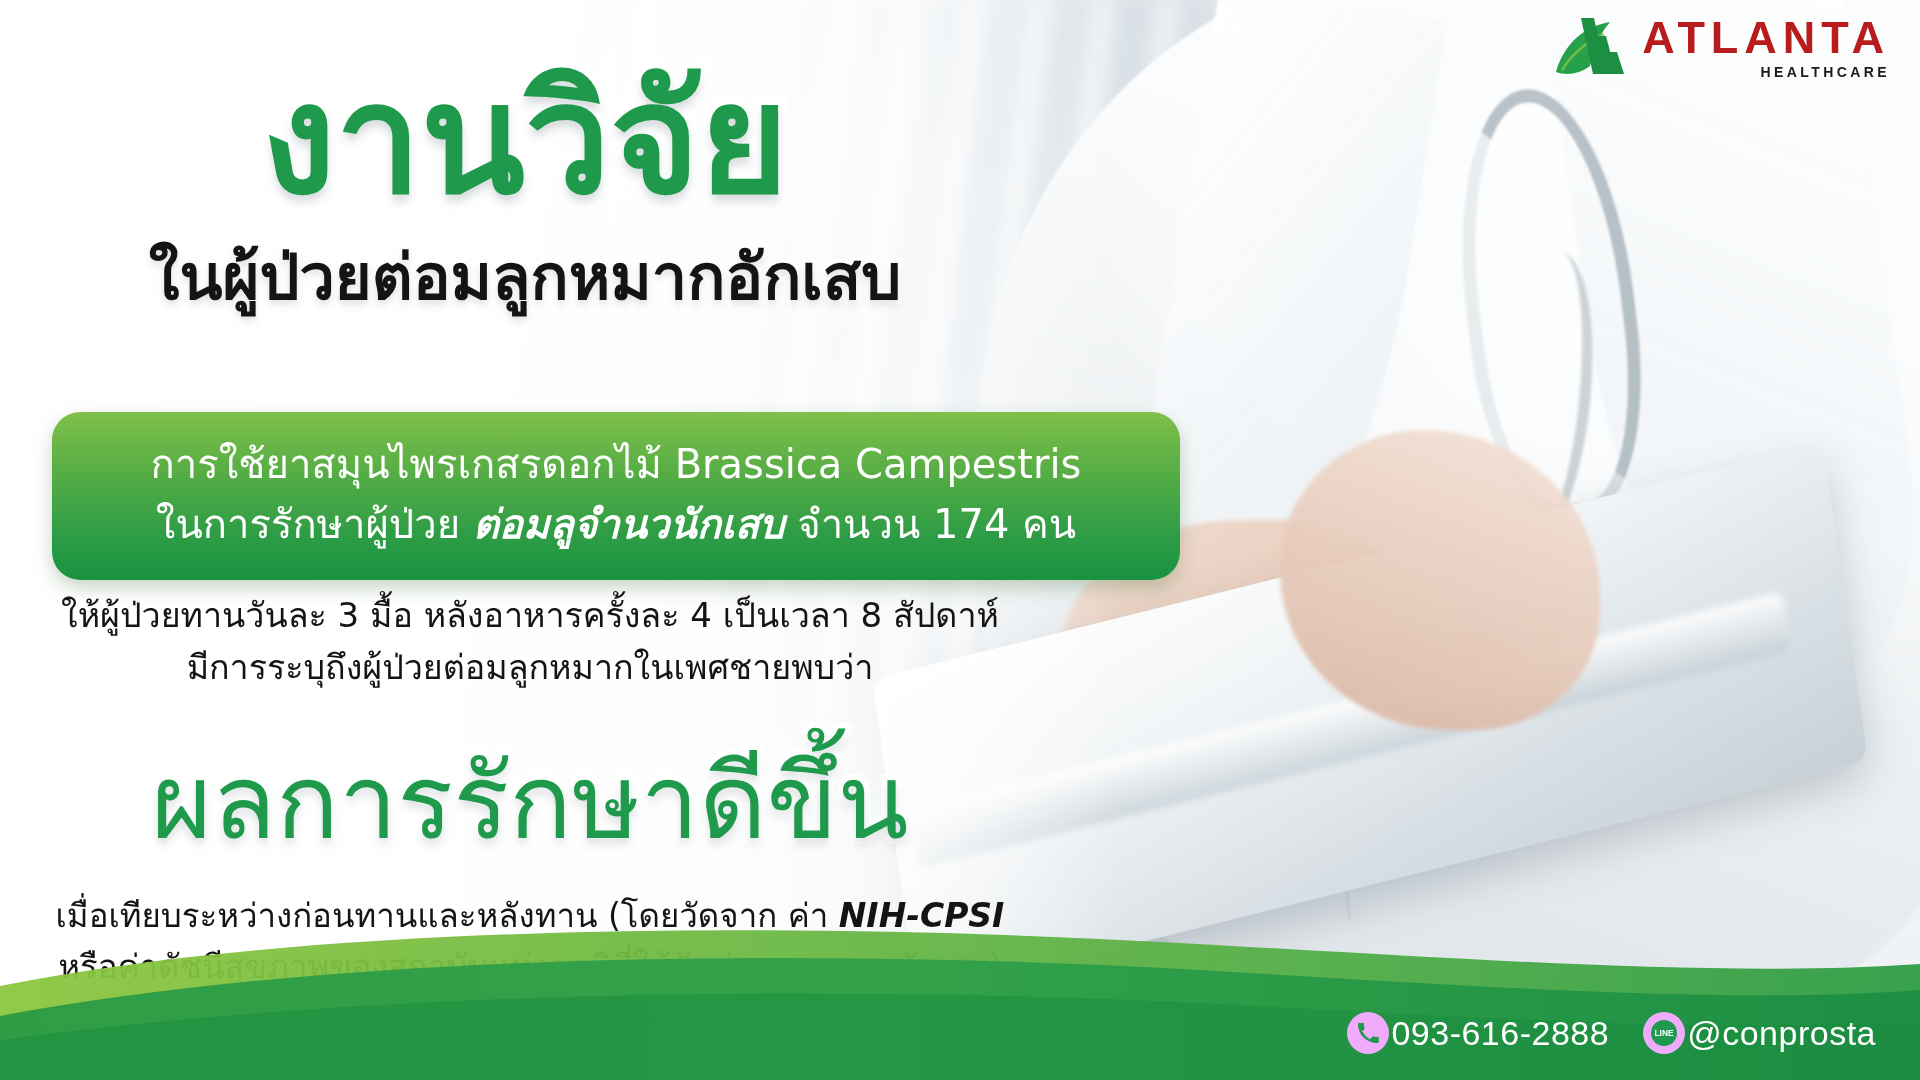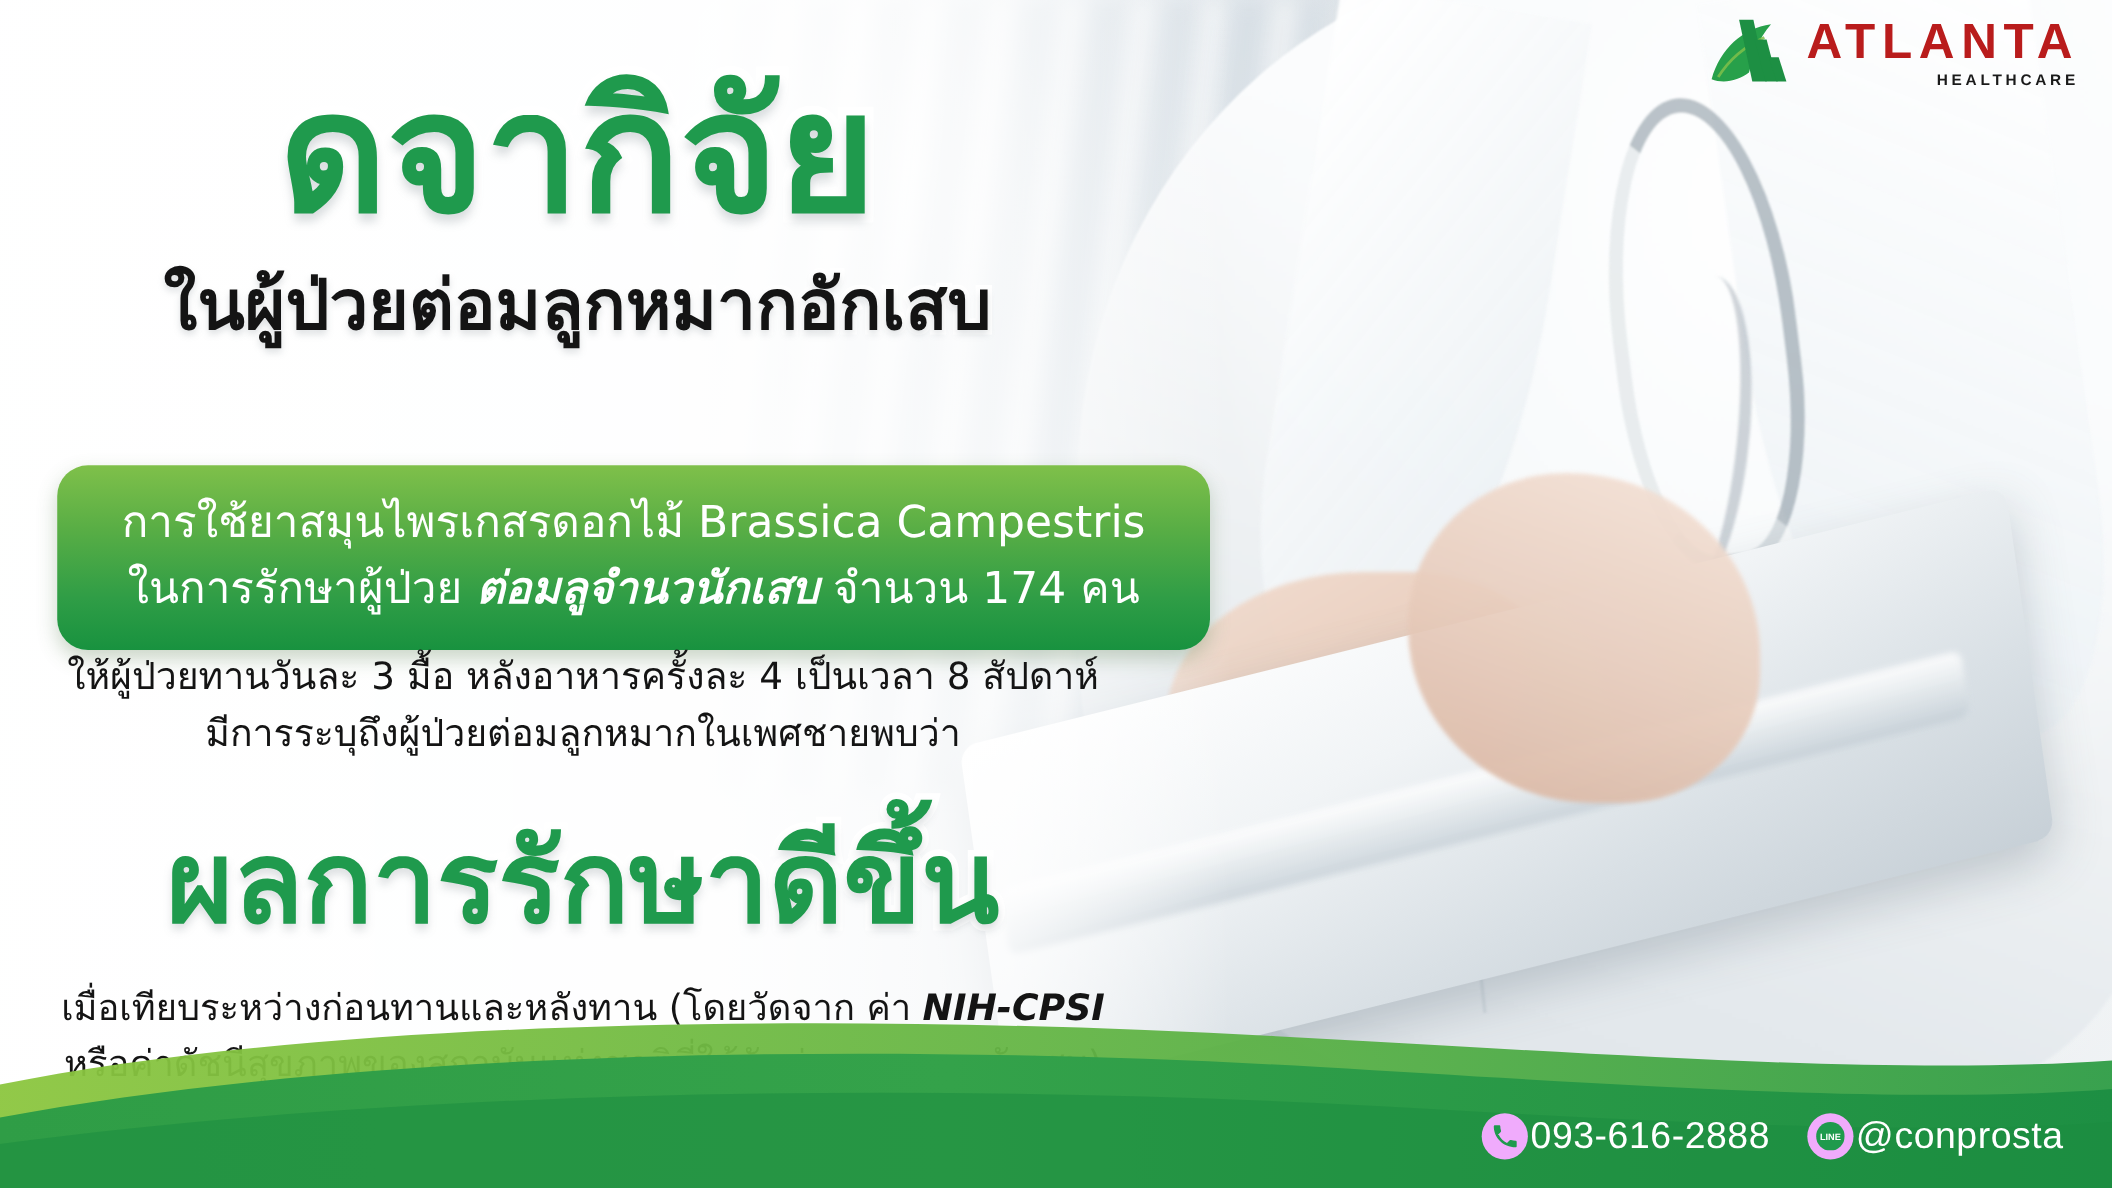--- a/index.html
+++ b/index.html
@@ -162,45 +162,44 @@
     text-align:center;
     font-size:63px; line-height:1.2; font-weight:700;
     color:#141414;
     -webkit-text-stroke:8px #ffffff;
     paint-order:stroke fill;
     text-shadow:0 4px 7px rgba(130,140,148,.28);
   }
 
   
   .badge {
-    position:absolute; left:52px; top:412px; width:1048px;
+    position:absolute; left:52px; top:412px; width:1128px;
     padding:22px 30px 26px;
     border-radius:28px;
     background:linear-gradient(180deg,#7fc04a 0%, #59ae45 34%, #2f9d46 72%, #18923f 100%);
     box-shadow:0 8px 18px rgba(80,120,70,.30);
     text-align:center;
     color:#fff;
-    margin-top:11px;
   }
   .badge-l1 { font-size:40px; line-height:1.5; font-weight:400; }
   .badge-l2 { font-size:40px; line-height:1.5; font-weight:400; }
   .badge-em { font-weight:700; font-style:italic; }
 
   
   .body1 {
     position:absolute; left:0; top:590px; width:1060px;
     text-align:center; color:#141414;
     font-size:34px; line-height:1.52; font-weight:400;
   }
 
   
   .result {
     position:absolute; left:0; top:742px; width:1060px;
     text-align:center;
-    font-size:104px; line-height:1.16; font-weight:700;
+    font-size:104px; line-height:1.16; font-weight:400;
     color:#1f9a4d;
     -webkit-text-stroke:12px #ffffff;
     paint-order:stroke fill;
     text-shadow:0 6px 8px rgba(120,132,140,.26);
   }
 
   
   .body2 {
     position:absolute; left:0; top:890px; width:1060px;
     text-align:center; color:#141414;
@@ -262,21 +261,21 @@
       </svg>
     </span>
     <span class="logo-words">
       <span class="logo-name">ATLANTA</span>
       <span class="logo-sub">HEALTHCARE</span>
     </span>
   </div>
 
   <div class="content">
 
-    <div class="headline">ดจากิจัย</div>
+    <div class="headline">งานวิจัย</div>
     <div class="headline-2">ในผู้ป่วยต่อมลูกหมากอักเสบ</div>
 
     <div class="badge">
       <div class="badge-l1">การใช้ยาสมุนไพรเกสรดอกไม้ Brassica Campestris</div>
       <div class="badge-l2">
         <span>ในการรักษาผู้ป่วย </span><span class="badge-em">ต่อมลูจำนวนักเสบ</span><span> จำนวน 174 คน</span>
       </div>
     </div>
 
     <div class="body1">

